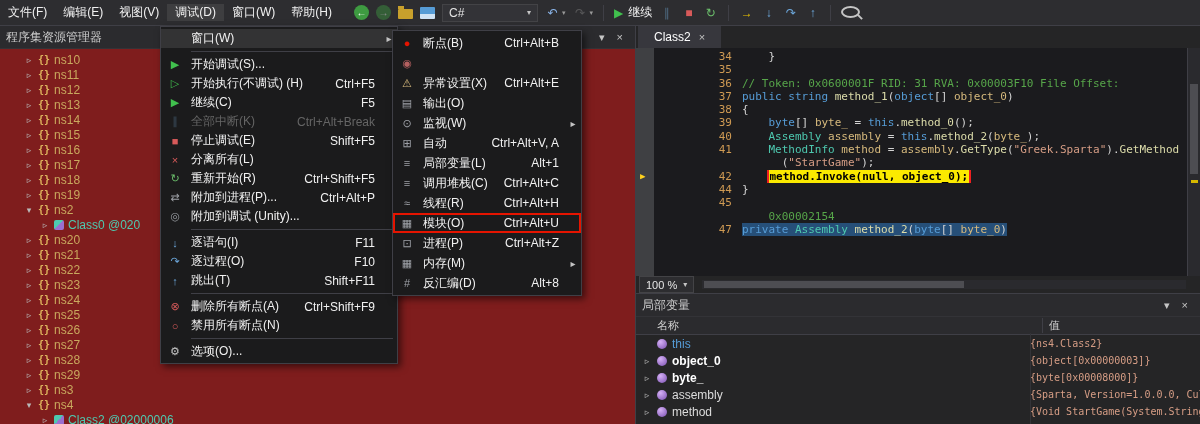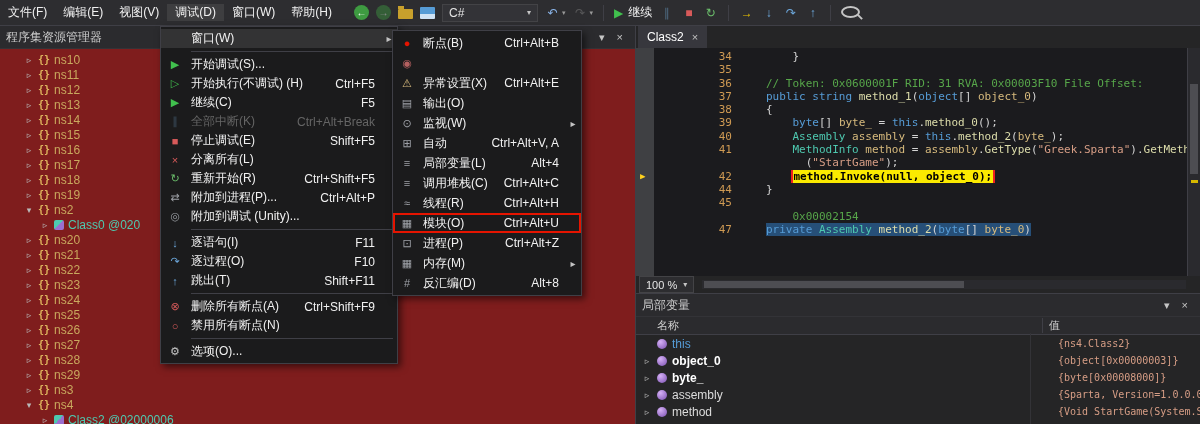--- a/index.html
+++ b/index.html
@@ -40,28 +40,28 @@
   .tree{position:absolute;left:0;top:22px;right:0;bottom:0;padding-top:4px;overflow:hidden;}
   .tree-row{height:15px;display:flex;align-items:center;gap:4px;white-space:nowrap;cursor:default;}
   .expander{width:10px;color:#b9b9b9;font-size:9px;text-align:center;flex:none;}
   .ns-icon{color:#e0b860;font-weight:bold;font-size:10px;font-family:"DejaVu Sans Mono",monospace;flex:none;}
   .class-icon{width:10px;height:10px;border-radius:2px;flex:none;
     background:linear-gradient(135deg,#4ec9b0 50%,#9b6fd0 50%);display:inline-block;}
   .tree-label.ns{color:#c9a95e;}
   .tree-label.class{color:#4ec9b0;}
   
   .tabstrip{position:absolute;left:636px;right:0;top:26px;height:22px;background:#252526;}
-  .tab{margin-left:2px;height:22px;display:inline-flex;align-items:center;gap:8px;padding:0 9px;
+  .tab{margin-left:2px;height:22px;display:inline-flex;align-items:center;gap:8px;padding:0 16px;
     background:#37373d;color:#fff;box-sizing:border-box;}
   .tab-close{color:#c0c0c0;font-size:11px;}
   .editor{position:absolute;left:636px;right:0;top:48px;height:228px;background:#1b1b1e;overflow:hidden;}
   .margin-strip{position:absolute;left:0;top:0;bottom:0;width:18px;background:#3f4043;}
   #code-lines{position:absolute;left:0;top:2px;right:13px;}
   .code-row{display:flex;height:13.3px;line-height:13.3px;position:relative;
-    font-family:"DejaVu Sans Mono",monospace;font-size:11px;white-space:pre;gap:24px;}
+    font-family:"DejaVu Sans Mono",monospace;font-size:11px;white-space:pre;}
   .gutter{width:106px;flex:none;text-align:right;padding-right:10px;color:#cf9a53;box-sizing:border-box;}
   .code{flex:1;overflow:hidden;}
   .code-inner{display:inline;}
   .code-row.selected .code-inner{background:#264f78;}
   .stmt-marker{position:absolute;left:4px;top:1px;color:#ffd21e;font-size:9px;line-height:11px;}
   .c-p{color:#d4d4d4;} .c-k{color:#569cd6;} .c-t{color:#4ec9b0;} .c-m{color:#dcdcaa;}
   .c-v{color:#d7ba7d;} .c-s{color:#d69d85;} .c-c{color:#57a64a;}
   .c-hl{background:#fbea00;color:#000;font-weight:bold;outline:2px solid #ee2020;padding:0 1px;}
   .v-scroll{position:absolute;right:0;top:0;bottom:0;width:13px;background:#2a2a2e;border-left:1px solid #3f3f46;box-sizing:border-box;}
   .v-thumb{position:absolute;left:2px;right:2px;top:36px;height:90px;background:#4d4d52;}
@@ -83,21 +83,21 @@
   .lc-value{flex:1;padding-left:6px;}
   .locals-row{display:flex;height:17px;align-items:center;}
   .lr-name-cell{width:394px;display:flex;align-items:center;gap:5px;padding-left:6px;box-sizing:border-box;overflow:hidden;}
   .lr-arrow{width:10px;color:#b9b9b9;font-size:9px;text-align:center;flex:none;}
   .lr-orb{width:10px;height:10px;border-radius:50%;flex:none;
     background:radial-gradient(circle at 35% 30%,#d5b0f5,#7a4fb0);}
   .lr-name{color:#dcdcdc;}
   .lr-name.kw{color:#569cd6;}
   .lr-name.bold{font-weight:bold;color:#ffffff;}
   .lr-value{flex:1;color:#d69d85;font-family:"DejaVu Sans Mono",monospace;font-size:10px;
-    white-space:nowrap;overflow:hidden;padding-left:0;margin-left:28px;}
+    white-space:nowrap;overflow:hidden;padding-left:0;}
   .locals-vline{position:absolute;left:394px;top:39px;bottom:0;width:1px;background:#333337;}
   
   .menu{position:absolute;background:#1b1b1c;border:1px solid #3f3f46;
     box-shadow:3px 3px 7px rgba(0,0,0,.55);padding:2px 0;z-index:40;}
   .debug-menu{left:160px;top:26px;width:236px;}
   .window-submenu{left:392px;top:30px;width:188px;z-index:50;}
   .menu-item{display:flex;align-items:center;padding:0 2px;height:19px;cursor:default;}
   .window-submenu .menu-item{height:20px;}
   .mi-icon{width:24px;text-align:center;font-size:11px;flex:none;}
   .mi-label{flex:1;padding-left:4px;white-space:nowrap;}
@@ -517,21 +517,21 @@
     </div>
     <div class="menu-item">
       <span class="mi-icon" style="color: rgb(157, 160, 166);">⊞</span>
       <span class="mi-label">自动</span>
       <span class="mi-shortcut">Ctrl+Alt+V, A</span>
       <span class="mi-arrow"></span>
     </div>
     <div class="menu-item">
       <span class="mi-icon" style="color: rgb(157, 160, 166);">≡</span>
       <span class="mi-label">局部变量(L)</span>
-      <span class="mi-shortcut">Alt+4</span>
+      <span class="mi-shortcut">Alt+1</span>
       <span class="mi-arrow"></span>
     </div>
     <div class="menu-item">
       <span class="mi-icon" style="color: rgb(157, 160, 166);">≡</span>
       <span class="mi-label">调用堆栈(C)</span>
       <span class="mi-shortcut">Ctrl+Alt+C</span>
       <span class="mi-arrow"></span>
     </div>
     <div class="menu-item">
       <span class="mi-icon" style="color: rgb(157, 160, 166);">≈</span>

